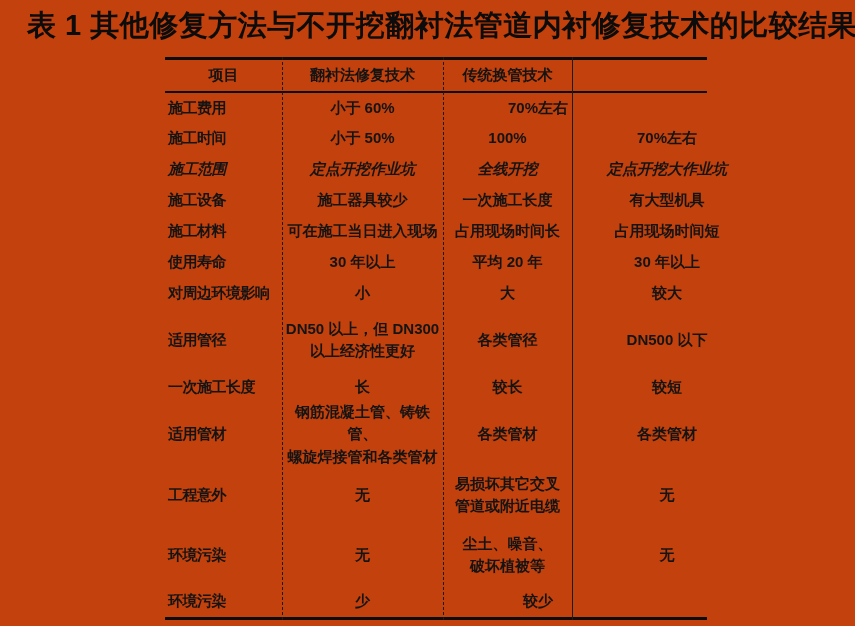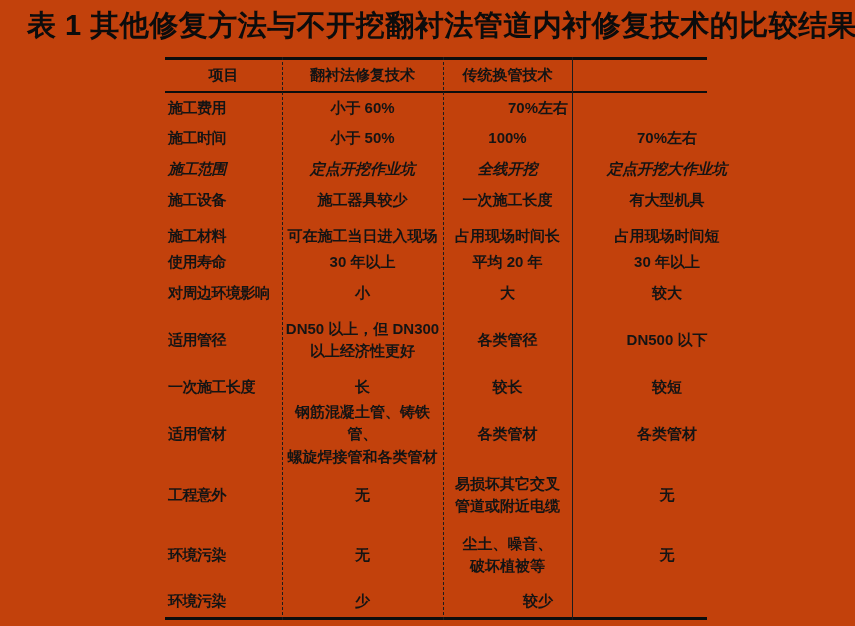--- a/index.html
+++ b/index.html
@@ -119,21 +119,21 @@
           <div class="cell c1">定点开挖作业坑</div>
           <div class="cell c2">全线开挖</div>
           <div class="cell c3">定点开挖大作业坑</div>
         </div>
         <div class="row body-row" style="height: 31px;">
           <div class="cell c0 item-cell">施工设备</div>
           <div class="cell c1">施工器具较少</div>
           <div class="cell c2">一次施工长度</div>
           <div class="cell c3">有大型机具</div>
         </div>
-        <div class="row body-row" style="height: 31px; align-items: flex-end;">
+        <div class="row body-row" style="height: 31px;">
           <div class="cell c0 item-cell">施工材料</div>
           <div class="cell c1">可在施工当日进入现场</div>
           <div class="cell c2">占用现场时间长</div>
           <div class="cell c3">占用现场时间短</div>
         </div>
         <div class="row body-row" style="height: 31px;">
           <div class="cell c0 item-cell">使用寿命</div>
           <div class="cell c1">30 年以上</div>
           <div class="cell c2">平均 20 年</div>
           <div class="cell c3">30 年以上</div>

